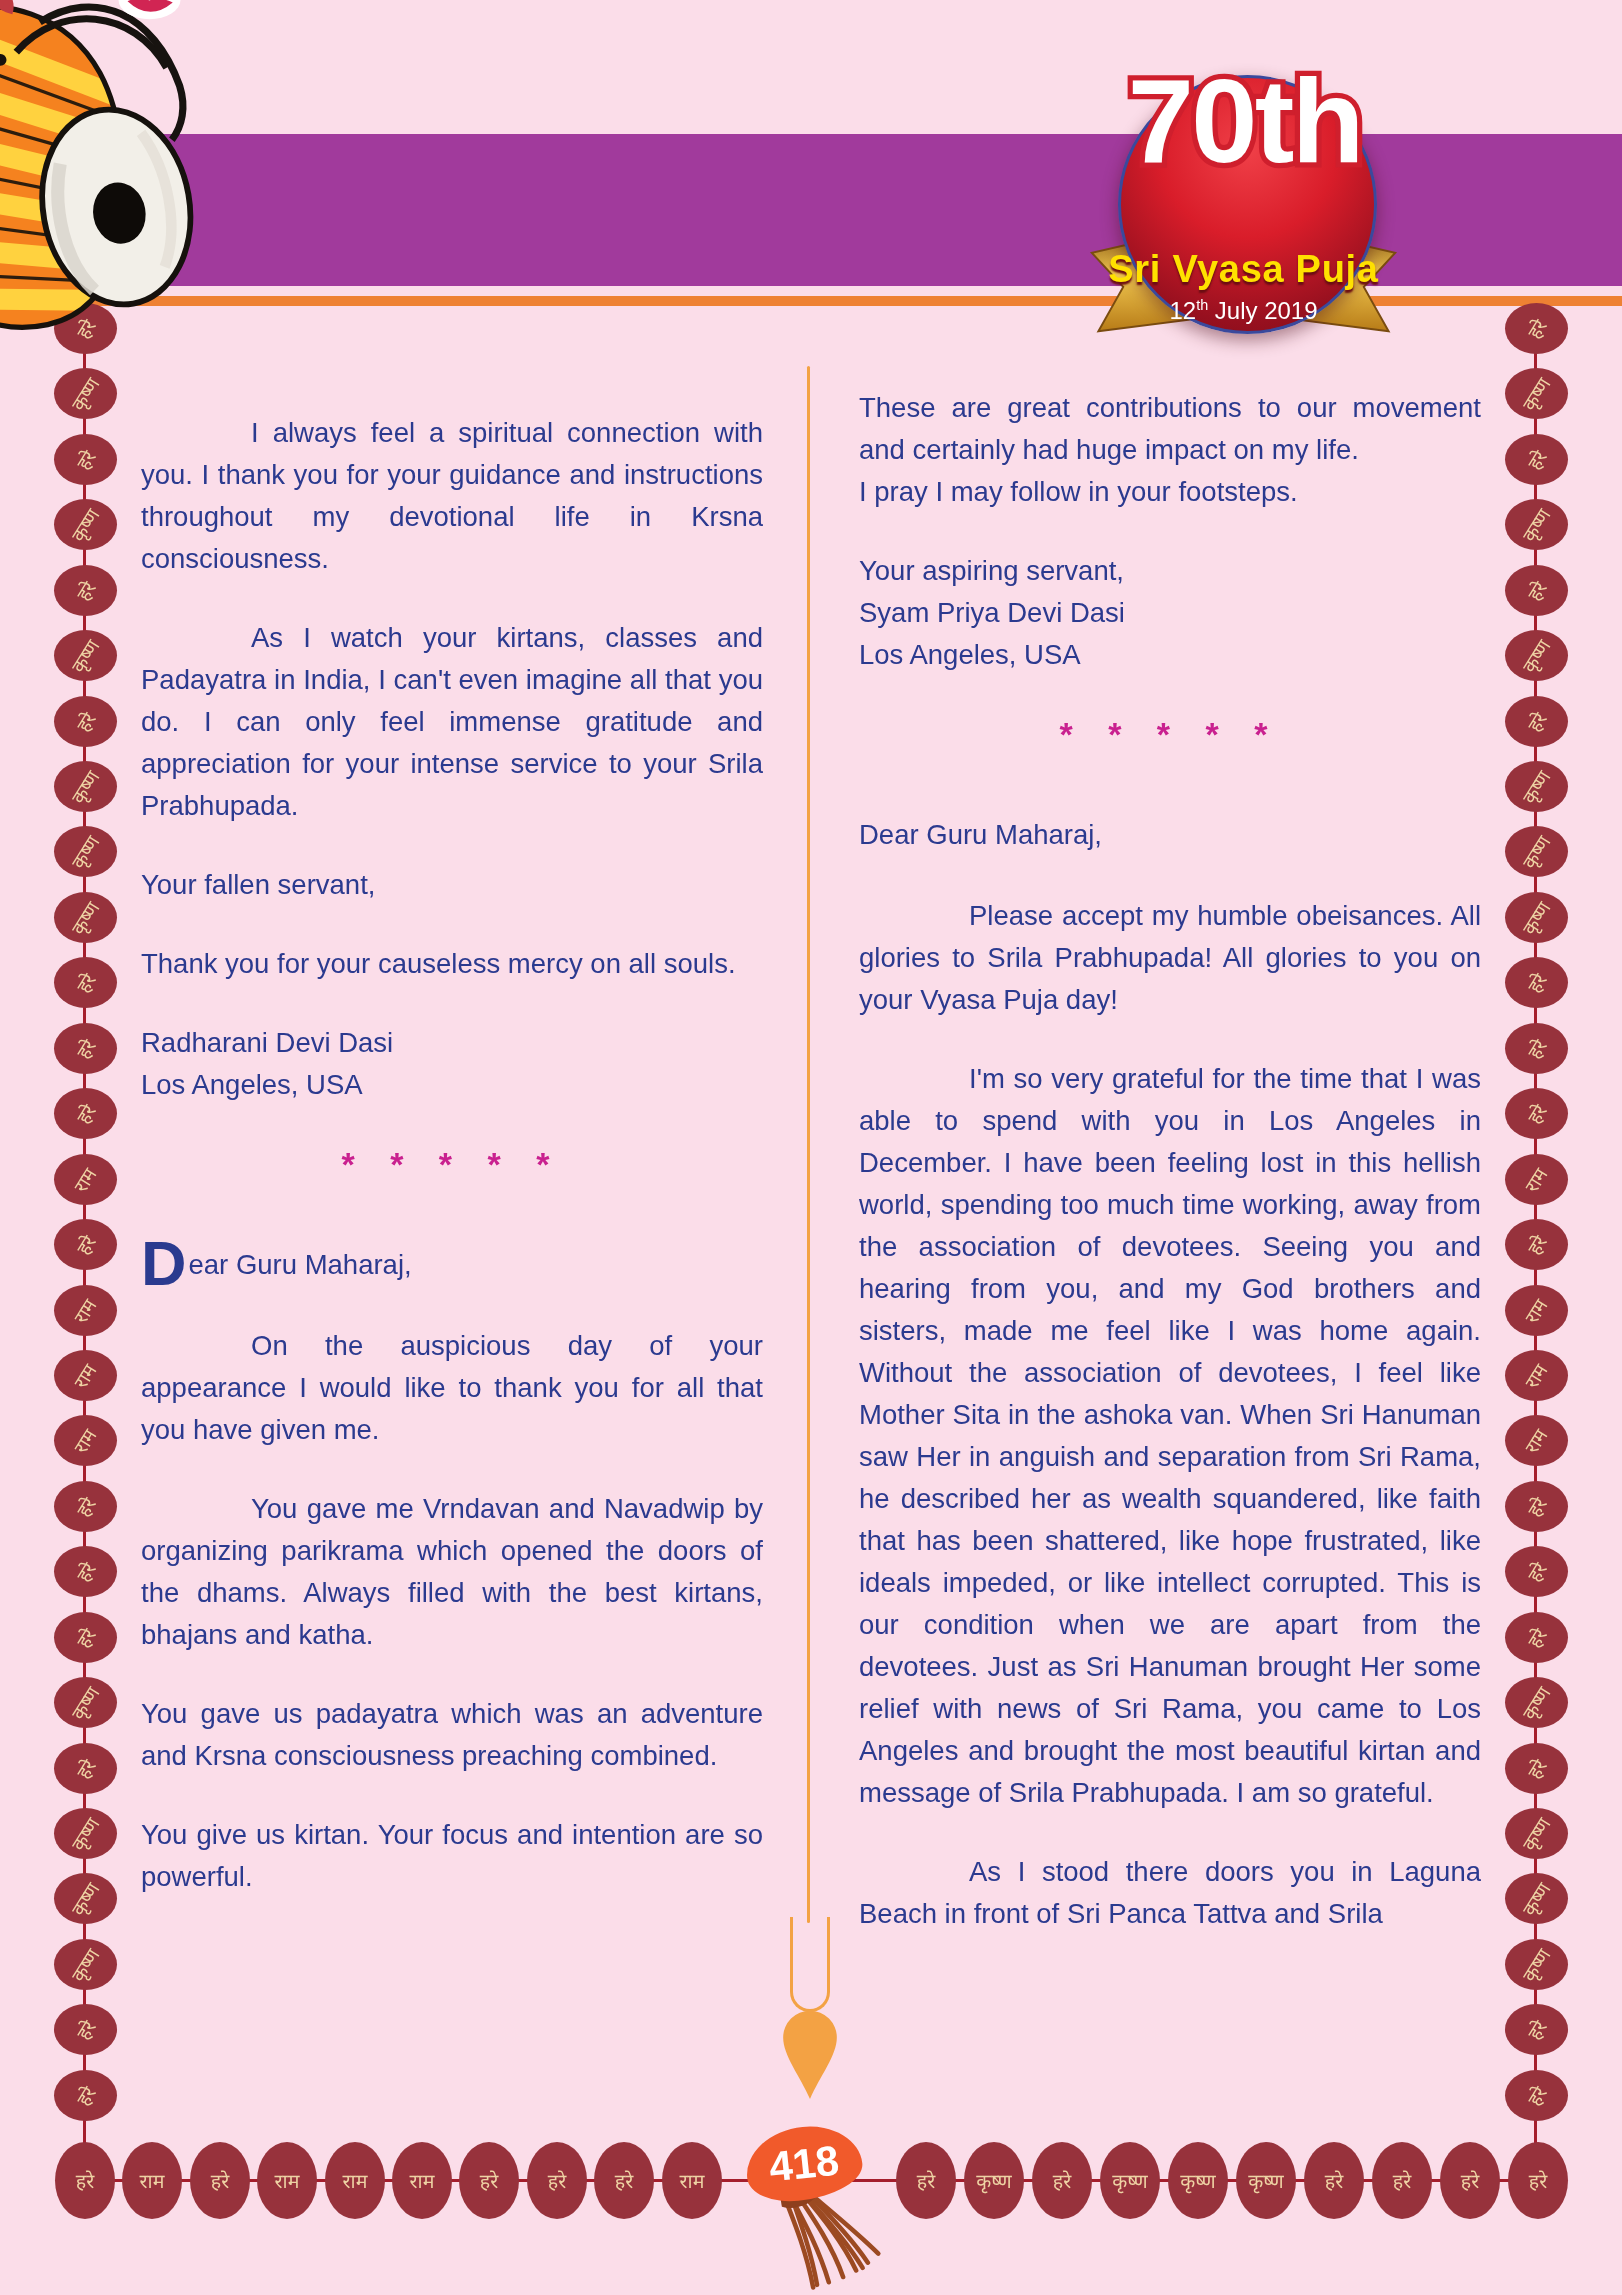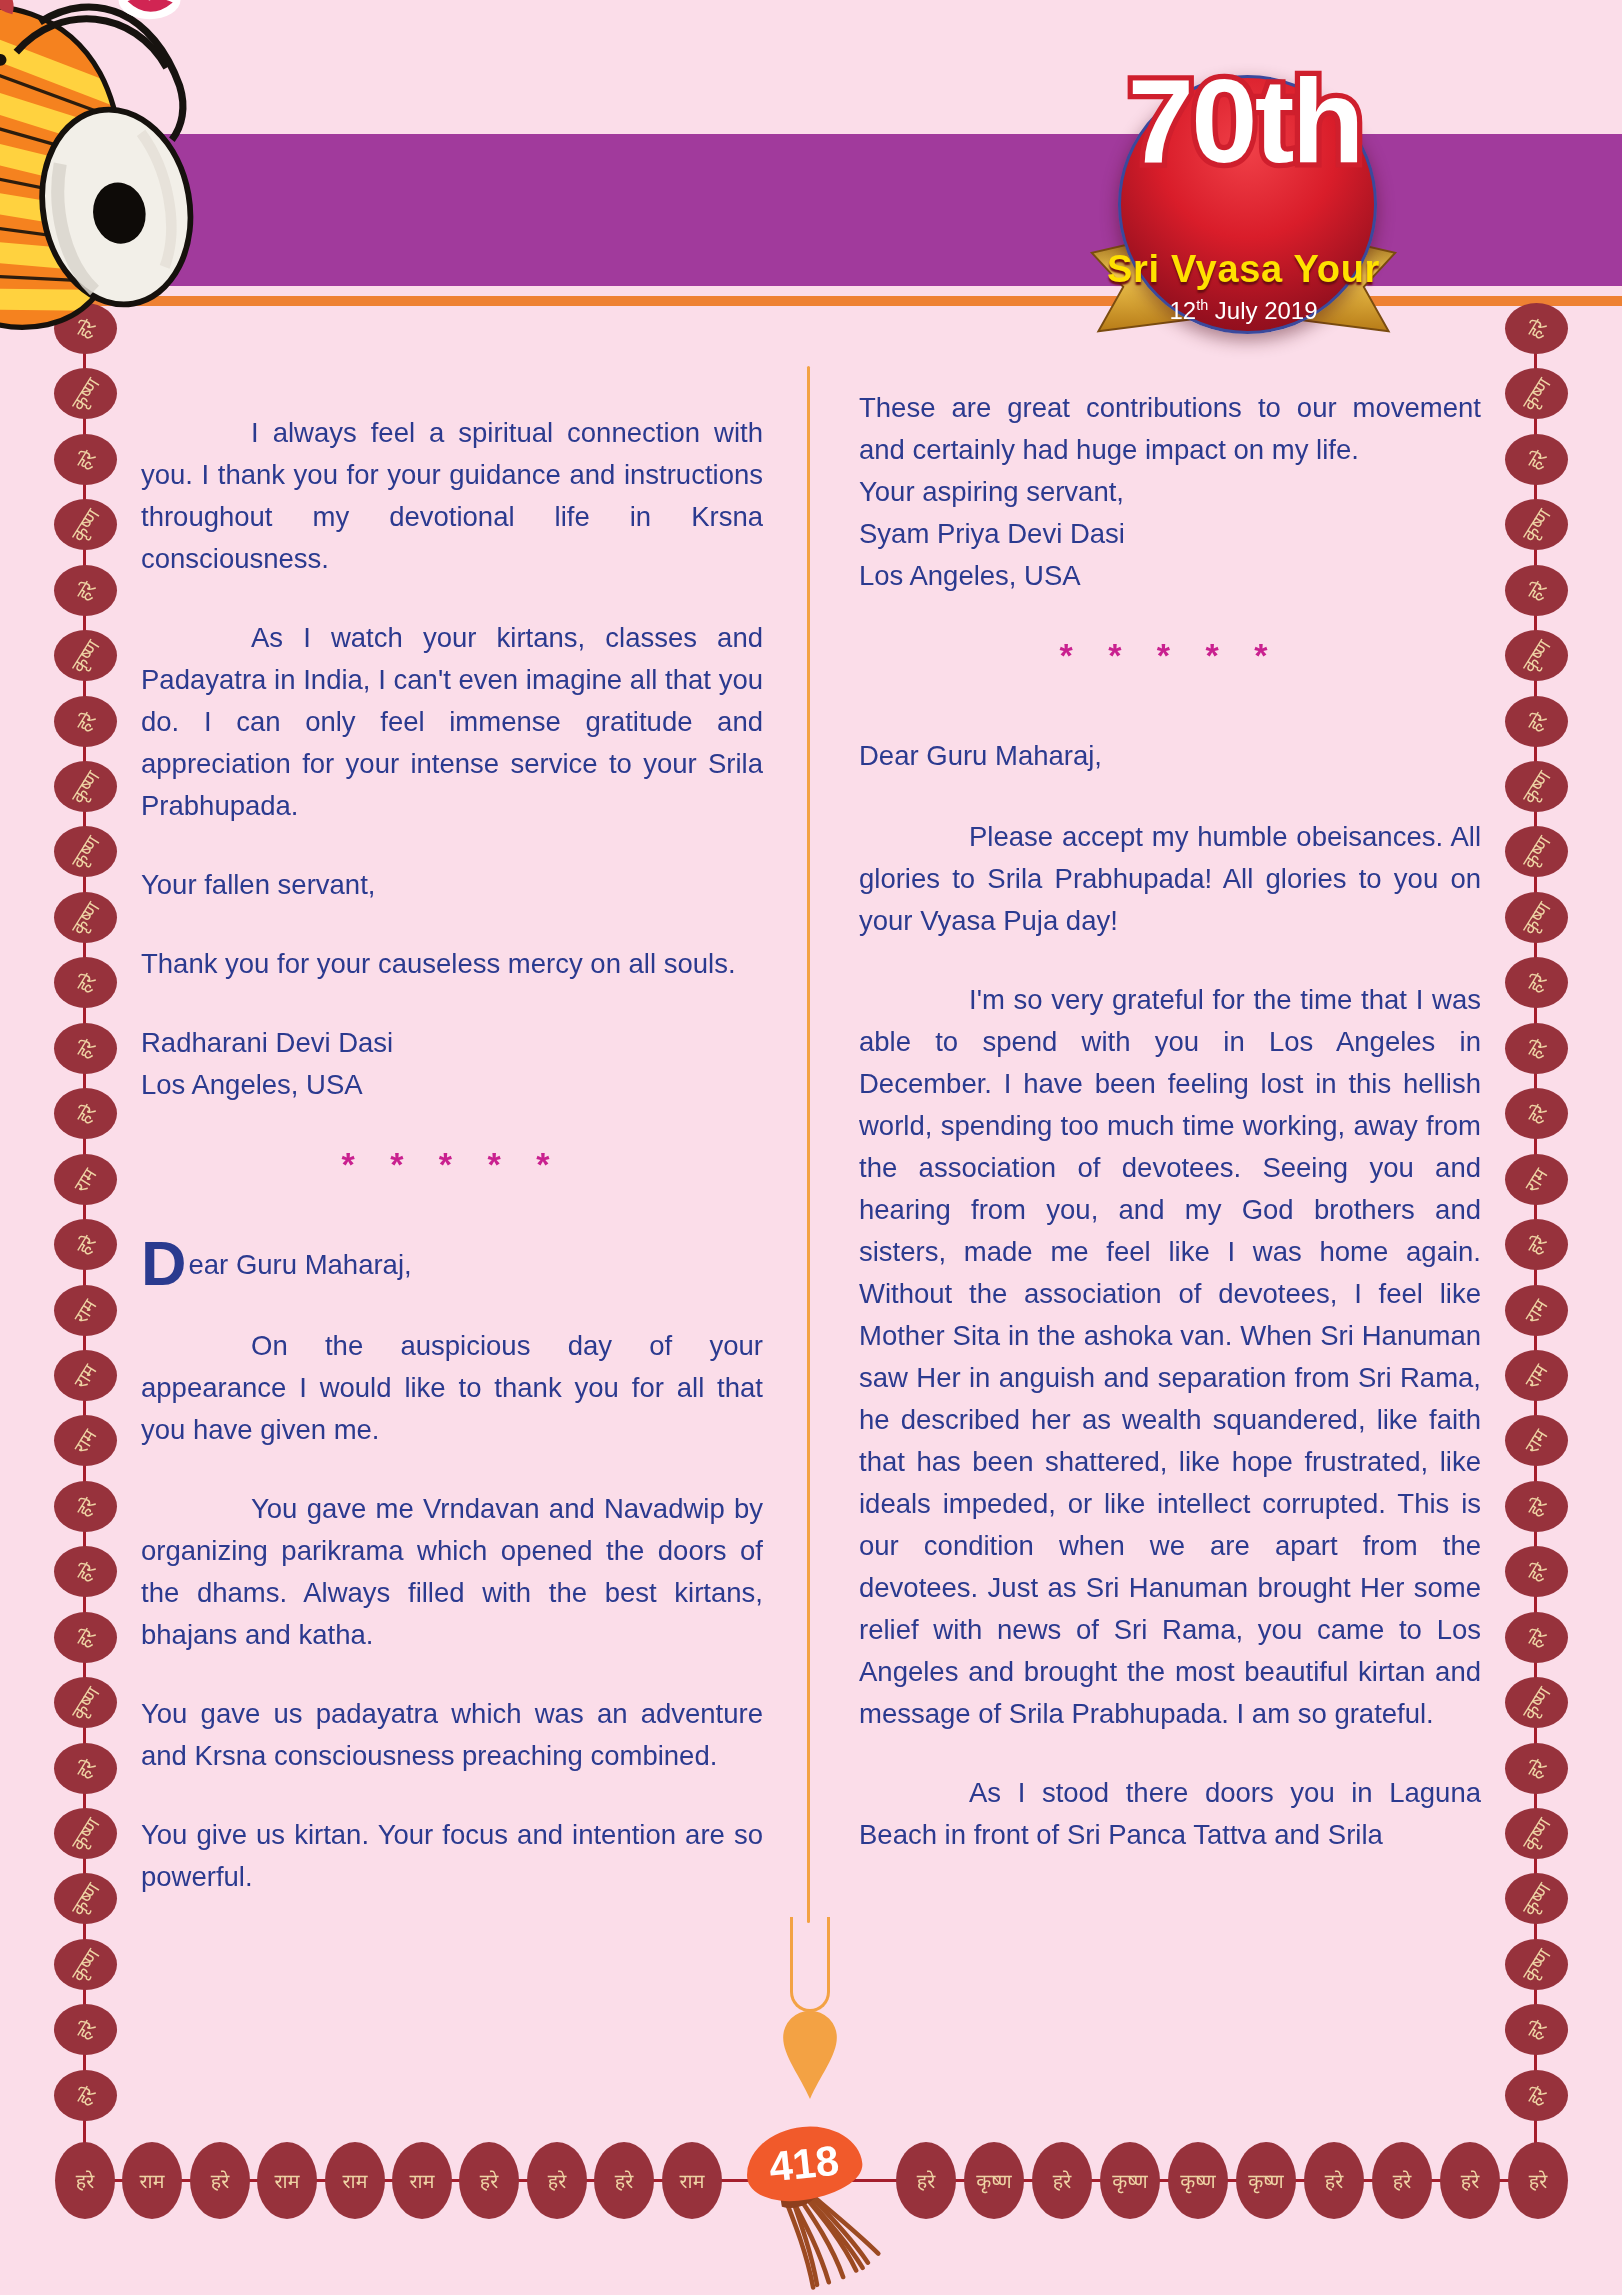--- a/index.html
+++ b/index.html
@@ -116,21 +116,21 @@
       </defs>
       <path d="M 190 295 L 38 330 L 86 382 L 48 450 L 205 430 Z" fill="url(#gold)" stroke="#7a4c10" stroke-width="3"></path>
       <path d="M 350 295 L 502 330 L 454 382 L 492 450 L 335 430 Z" fill="url(#gold)" stroke="#7a4c10" stroke-width="3"></path>
       <path d="M 190 295 L 205 430 L 235 418 Z" fill="#7a4c10" opacity="0.55"></path>
       <path d="M 350 295 L 335 430 L 305 418 Z" fill="#7a4c10" opacity="0.55"></path>
     </svg>
     <div class="badge-circle"></div>
     <svg class="badge-title-svg" viewBox="0 0 540 235">
       <text x="272" y="185" text-anchor="middle" font-family="Liberation Sans, sans-serif" font-size="182" font-weight="bold" fill="#ffffff" stroke="#cf1f2d" stroke-width="16" paint-order="stroke" style="letter-spacing:-4px;">70th</text>
     </svg>
-    <div class="badge-subtitle">Sri Vyasa Your</div>
+    <div class="badge-subtitle">Sri Vyasa Puja</div>
     <div class="badge-date"><span>12</span><sup>th</sup><span> July 2019</span></div>
   </div>
 
   <div class="vline" style="left:83px;"></div>
   <div class="vline" style="left:1534px;"></div>
   <div class="hline"></div>
 
   <div class="side-beads" style="left:54px;">
       <div class="bead side-bead" style="top: 0px;">
         <span>हरे</span>
@@ -342,20 +342,21 @@
       <p class="para sig">Radharani Devi Dasi<br>Los Angeles, USA</p>
       <p class="stars">* * * * *</p>
       <p class="para salut"><span class="dropcap">D</span>ear Guru Maharaj,</p>
       <p class="para indent">On the auspicious day of your appearance I would like to thank you for all that you have given me.</p>
       <p class="para indent">You gave me Vrndavan and Navadwip by organizing parikrama which opened the doors of the dhams. Always filled with the best kirtans, bhajans and katha.</p>
       <p class="para">You gave us padayatra which was an adventure and Krsna consciousness preaching combined.</p>
       <p class="para">You give us kirtan. Your focus and intention are so powerful.</p>
     </div>
   <div class="col col-right">
       <p class="para tight">These are great contributions to our movement and certainly had huge impact on my life.</p>
+      <p class="para">I pray I may follow in your footsteps.</p>
       <p class="para tight">Your aspiring servant,</p>
       <p class="para sig">Syam Priya Devi Dasi<br>Los Angeles, USA</p>
       <p class="stars">* * * * *</p>
       <p class="para salut">Dear Guru Maharaj,</p>
       <p class="para indent">Please accept my humble obeisances. All glories to Srila Prabhupada! All glories to you on your Vyasa Puja day!</p>
       <p class="para indent">I'm so very grateful for the time that I was able to spend with you in Los Angeles in December. I have been feeling lost in this hellish world, spending too much time working, away from the association of devotees. Seeing you and hearing from you, and my God brothers and sisters, made me feel like I was home again. Without the association of devotees, I feel like Mother Sita in the ashoka van. When Sri Hanuman saw Her in anguish and separation from Sri Rama, he described her as wealth squandered, like faith that has been shattered, like hope frustrated, like ideals impeded, or like intellect corrupted. This is our condition when we are apart from the devotees. Just as Sri Hanuman brought Her some relief with news of Sri Rama, you came to Los Angeles and brought the most beautiful kirtan and message of Srila Prabhupada. I am so grateful.</p>
       <p class="para indent">As I stood there doors you in Laguna Beach in front of Sri Panca Tattva and Srila</p>
     </div>
 
   <div class="page-badge">

